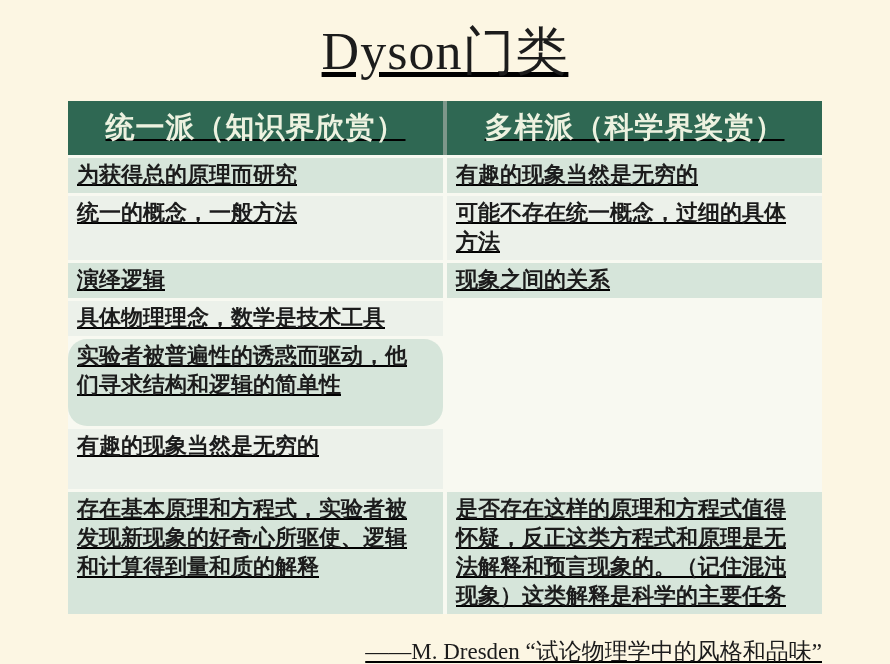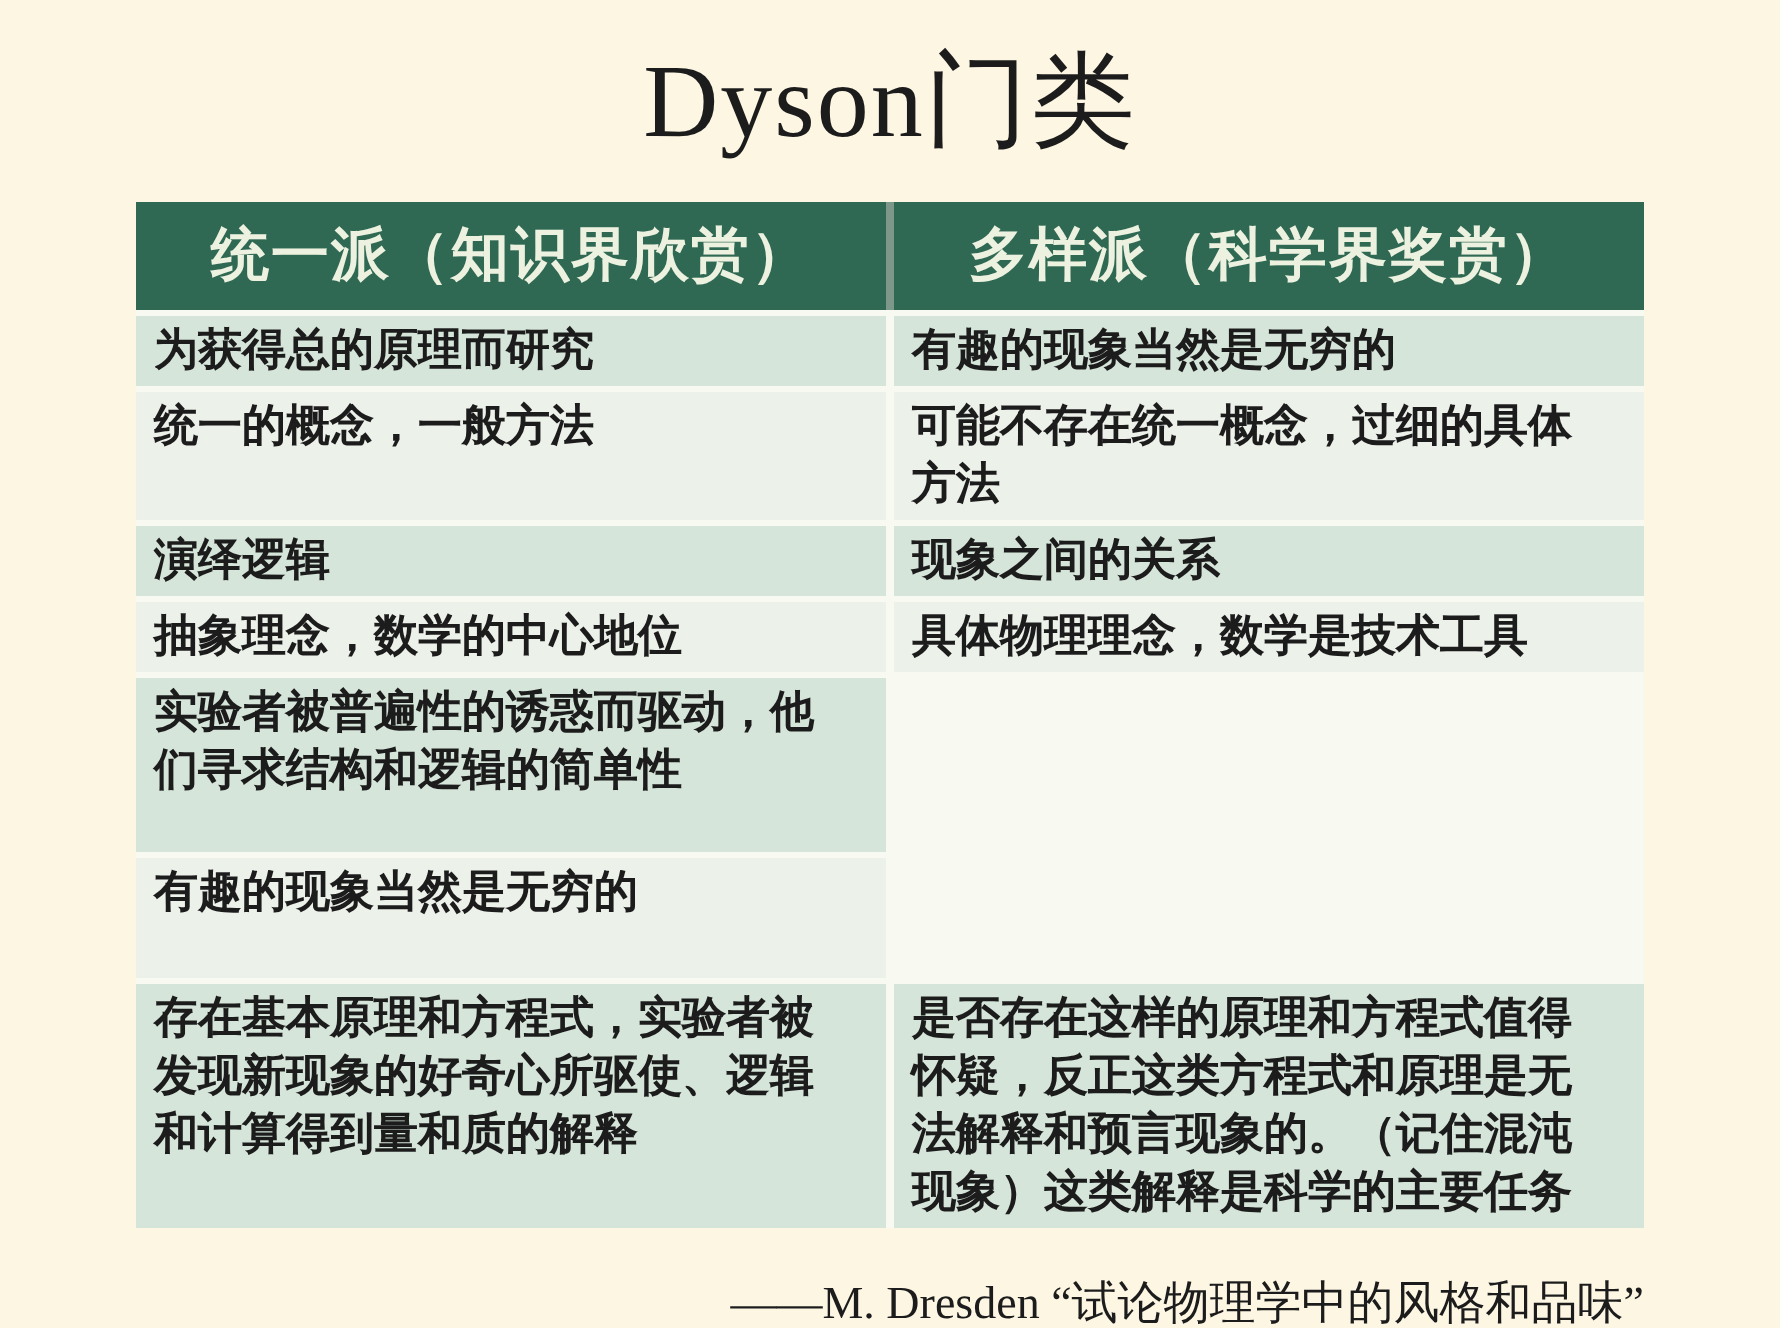--- a/index.html
+++ b/index.html
@@ -6,20 +6,21 @@
   body{
     width:890px;height:664px;
     background:var(--background,#fcf6e3);
     font-family:"Liberation Sans","DejaVu Sans",sans-serif;
     overflow:hidden;
   }
   .slide{
     position:relative;
     width:890px;height:664px;
     background:var(--background,#fcf6e3);
+    text-decoration:underline;
   }
   .title{
     margin:0;
     padding-top:20px;
     text-align:center;
     font-family:"Liberation Serif","DejaVu Serif",serif;
     font-weight:400;
     font-size:52px;
     line-height:64px;
     color:var(--text,#161616);
@@ -65,21 +66,21 @@
   .tbl .row:nth-child(6) .cell,
   .tbl .row:nth-child(8) .cell{ background:var(--row_green,#d6e5da); }
   .tbl .row:nth-child(3) .cell,
   .tbl .row:nth-child(5) .cell,
   .tbl .row:nth-child(7) .cell{ background:var(--row_pale,#ecf1ea); }
   
   .tbl .row:nth-child(2) .cell{ min-height:28px; }
   .tbl .row:nth-child(3) .cell{ min-height:57px; }
   .tbl .row:nth-child(4) .cell{ min-height:26px; }
   .tbl .row:nth-child(5) .cell{ min-height:26px; }
-  .tbl .row:nth-child(6) .cell{ min-height:81px; }
+  .tbl .row:nth-child(6) .cell{ min-height:81px;border-radius:19px; }
   .tbl .row:nth-child(7) .cell{ min-height:54px; }
   .tbl .row:nth-child(8) .cell{ min-height:116px; }
   .citation{
     margin:22px 68px 0 0;
     text-align:right;
     font-family:"Liberation Serif","DejaVu Serif",serif;
     font-size:23px;
     color:var(--text,#161616);
   }
 </style>
@@ -104,21 +105,20 @@
     <div class="cell">统一的概念，一般方法</div>
     <div class="cell">可能不存在统一概念，过细的具体方法</div>
   </div>
 
   <div class="row">
     <div class="cell">演绎逻辑</div>
     <div class="cell">现象之间的关系</div>
   </div>
 
   <div class="row">
-    <div class="cell">抽象理念，数学的中心地位</div>
     <div class="cell">具体物理理念，数学是技术工具</div>
   </div>
 
   <div class="row">
     <div class="cell">实验者被普遍性的诱惑而驱动，他们寻求结构和逻辑的简单性</div>
   </div>
 
   <div class="row">
     <div class="cell">有趣的现象当然是无穷的</div>
   </div>

